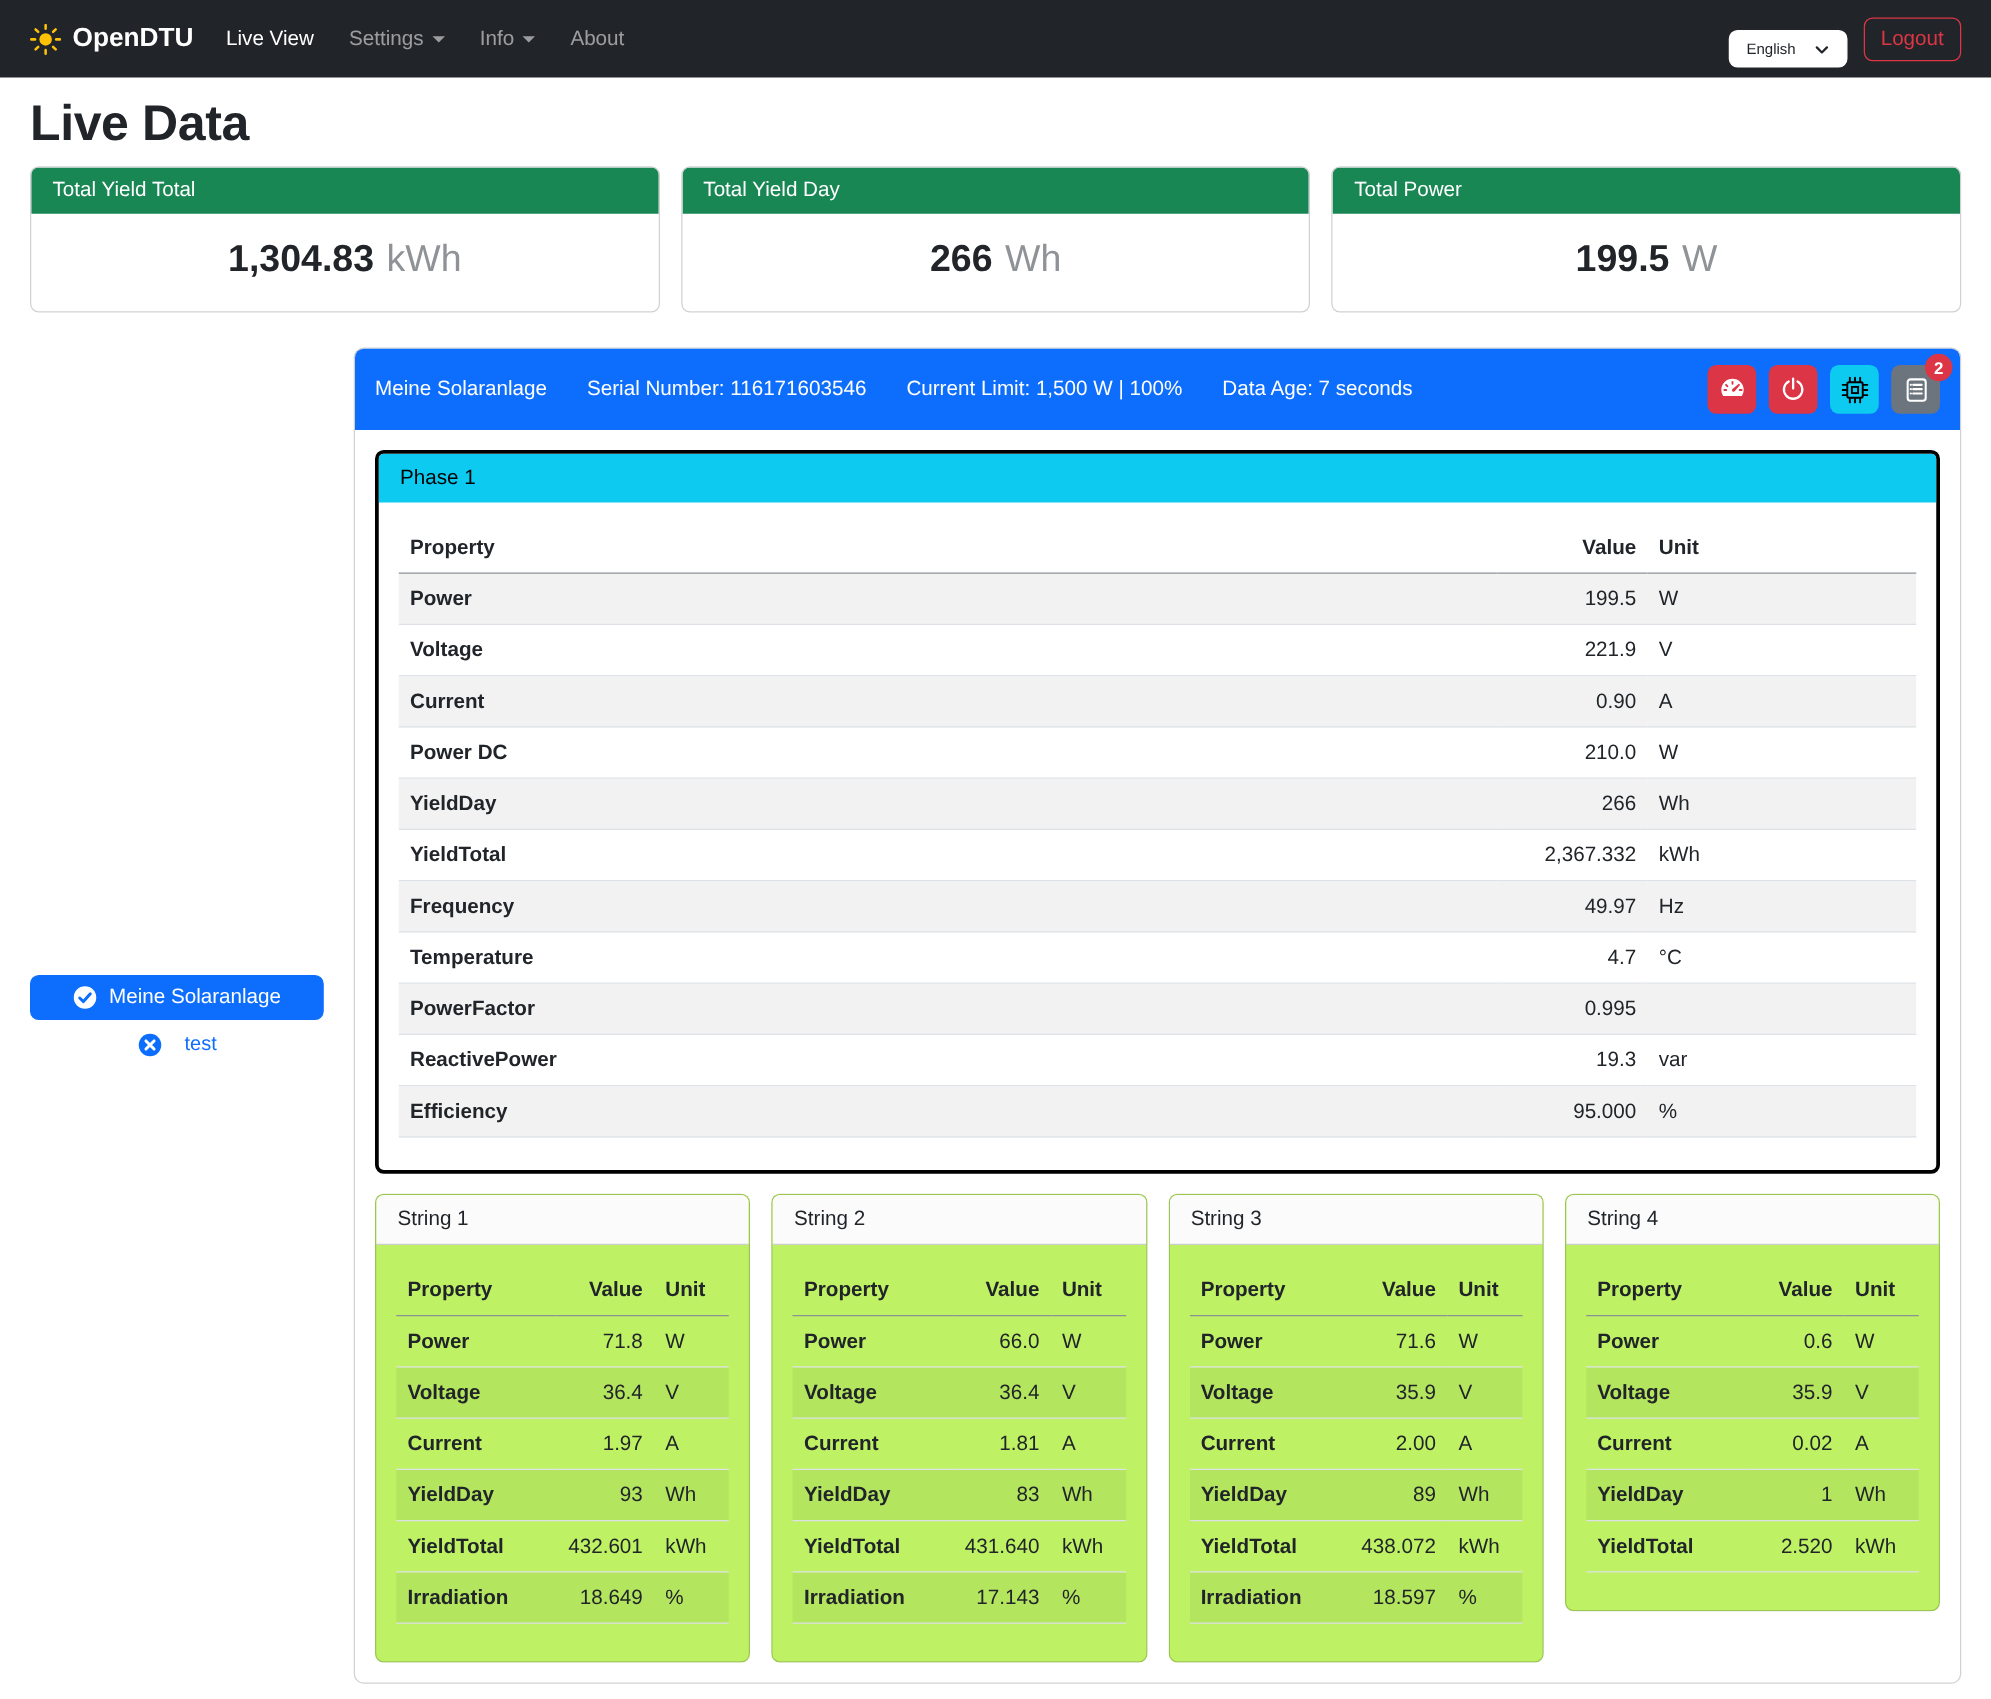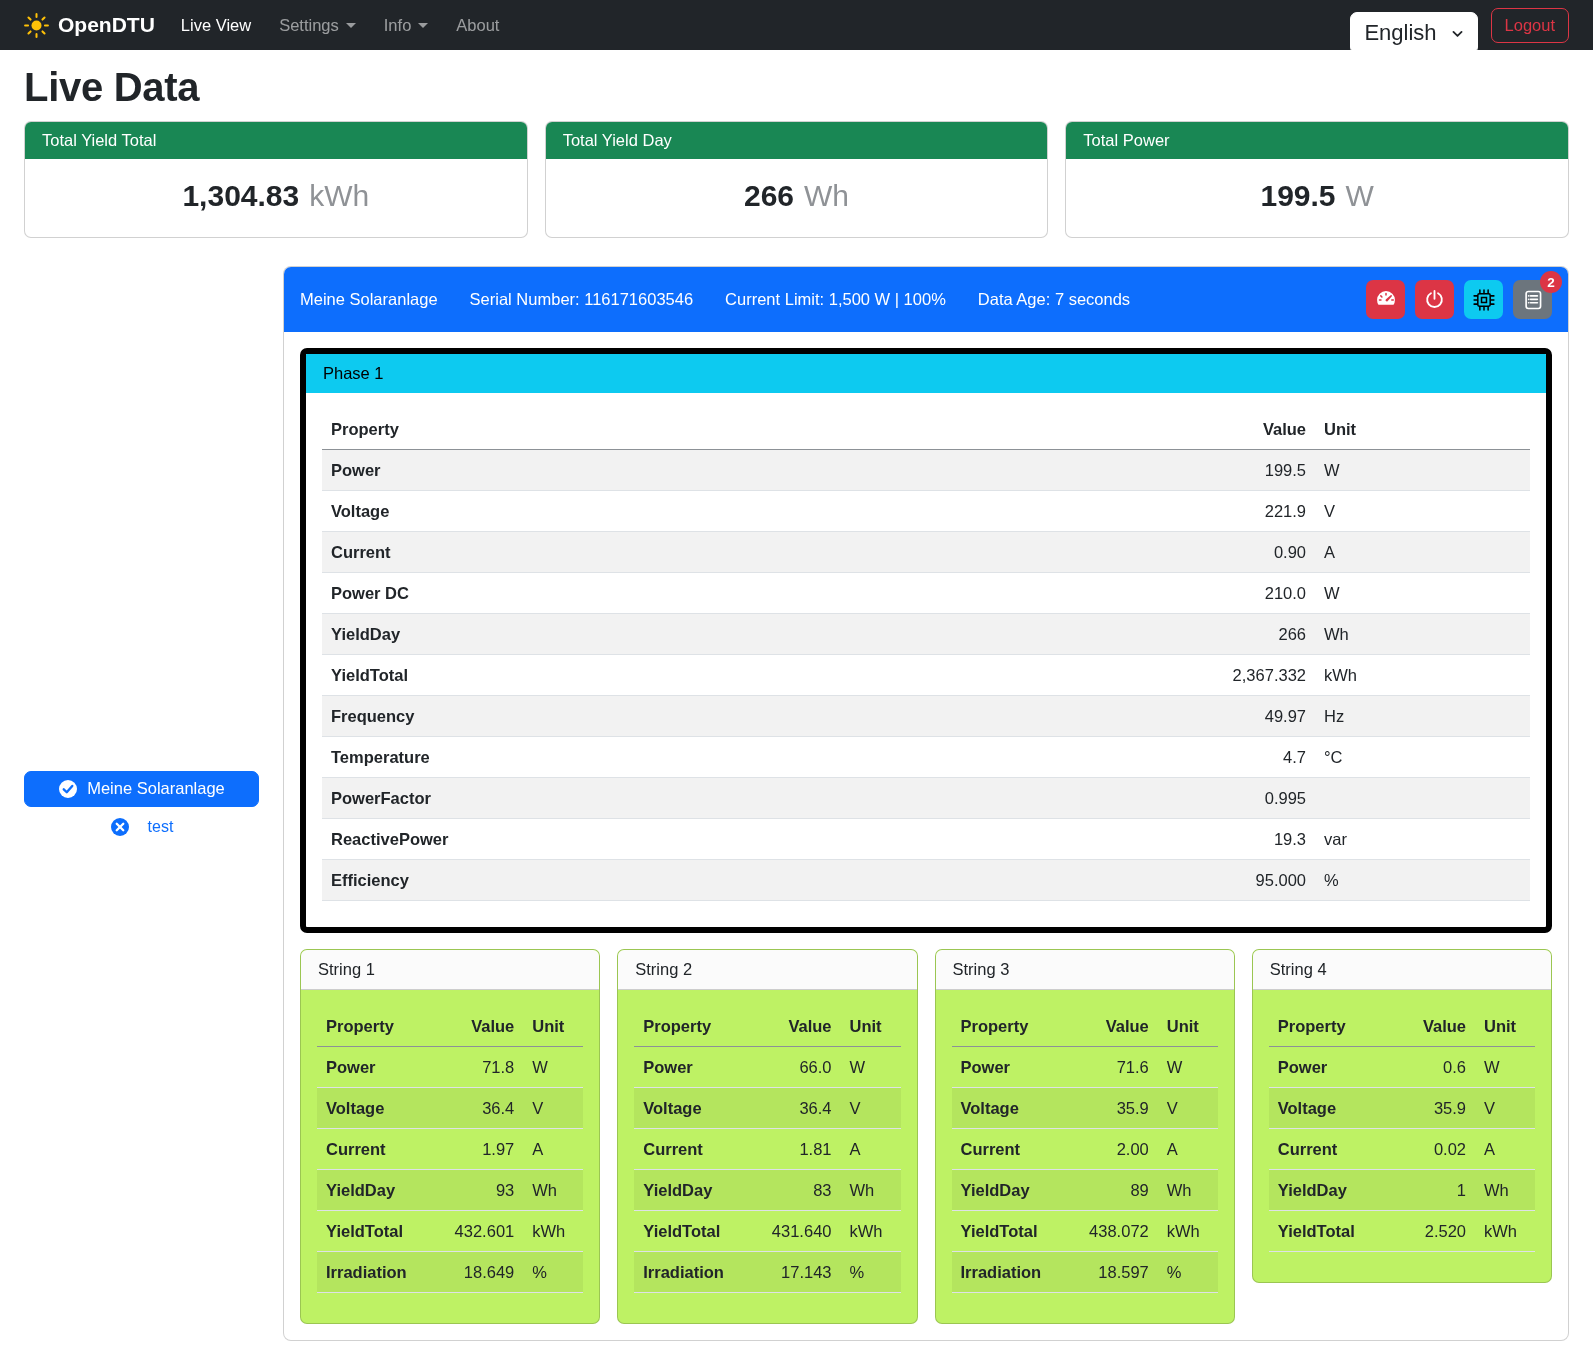--- a/index.html
+++ b/index.html
@@ -7,34 +7,34 @@
   html,body { background:#fff; }
   body {
     width: 1593px;
     font-family: "Liberation Sans", sans-serif;
     color: #212529;
     font-size: 16px;
   }
 
   
   .navbar {
-    height: 50px; background: #212529;
+    height: 62px; background: #212529;
     display: flex; align-items: center;
     padding: 0 24px;
   }
   .brand { display: flex; align-items: center; gap: 9px; color: #fff; font-size: 21px; font-weight: 700; cursor: pointer; }
   .nav-links { display: flex; align-items: center; margin-left: 12px; }
   .nav-link { color: rgba(255,255,255,.55); padding: 8px 14px; font-size: 16.5px; cursor: pointer; display:flex; align-items:center; gap:7px;}
   .nav-link.active { color: #fff; }
   .caret { width:0; height:0; border-left:5px solid transparent; border-right:5px solid transparent; border-top:5px solid currentColor; display:inline-block; }
   .nav-right { margin-left: auto; display: flex; align-items: center; gap: 13px; }
   .lang-select {
     background: #fff; border-radius: 7px; padding: 7px 13px;
     display: flex; align-items: center; gap: 14px; color: #212529; cursor: pointer;
-    font-size: 22px; border: 1px solid #fff; margin-top: 16px;
+    font-size: 12px; border: 1px solid #fff; margin-top: 16px;
   }
   .logout-btn {
     background: transparent; color: #dc3545; border: 1px solid #dc3545;
     border-radius: 7px; padding: 7px 13px; font-size: 16.5px; cursor: pointer;
     font-family: inherit;
   }
 
   
   .page { padding: 0 24px; }
   h1.page-title { font-size: 40px; font-weight: 700; margin: 15px 0 11px 0; letter-spacing: -0.3px; }
@@ -76,21 +76,21 @@
   .icon-btn.gray { background: #6c757d; color: #fff; }
   .event-badge {
     position: absolute; top: -9px; right: -10px; min-width: 22px; height: 22px;
     border-radius: 50%; background: #dc3545; color: #fff; font-size: 13.5px; font-weight: 700;
     display: flex; align-items: center; justify-content: center;
   }
 
   .inverter-body { padding: 16px; }
 
   
-  .phase-card { border: 6px solid #000000; border-radius: 7px; overflow: hidden; }
+  .phase-card { border: 3px solid #000000; border-radius: 7px; overflow: hidden; }
   .phase-head { background: #0dcaf0; color: #000; padding: 10px 17px; font-size: 16.5px; }
   .phase-body { padding: 16px 16px 26px 16px; }
 
   table.data-table { width: 100%; border-collapse: collapse; font-size: 16.5px; }
   table.data-table th, table.data-table td { padding: 8px 9px; line-height: 24px; vertical-align: middle; }
   table.data-table thead th { text-align: left; border-bottom: 1px solid #8c9196; font-weight: 700; }
   table.data-table thead th.col-value { text-align: right; }
   table.data-table tbody tr { border-bottom: 1px solid #dee2e6; }
   table.data-table th.prop { text-align: left; font-weight: 700; }
   table.data-table td.val { text-align: right; white-space: nowrap; }

